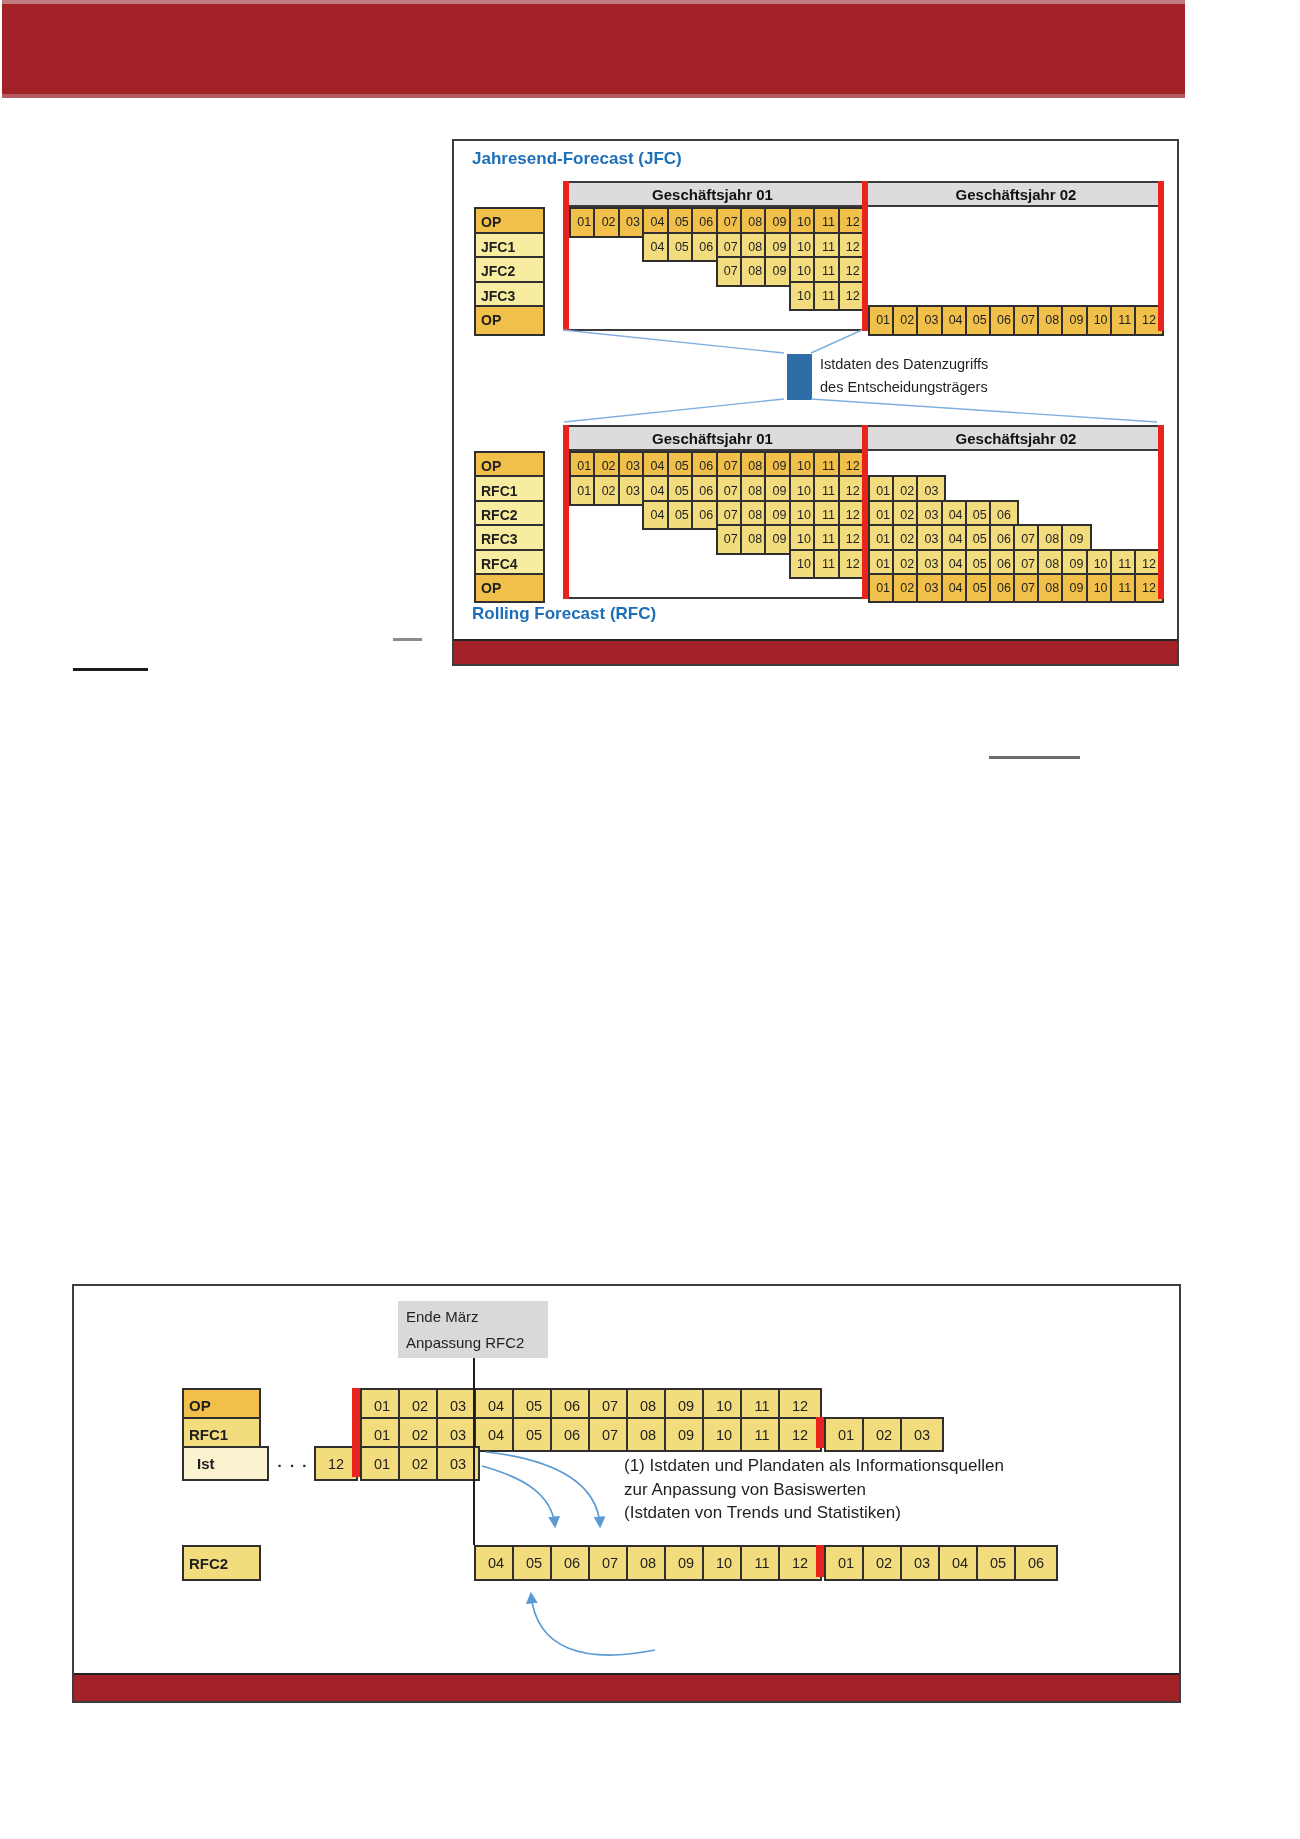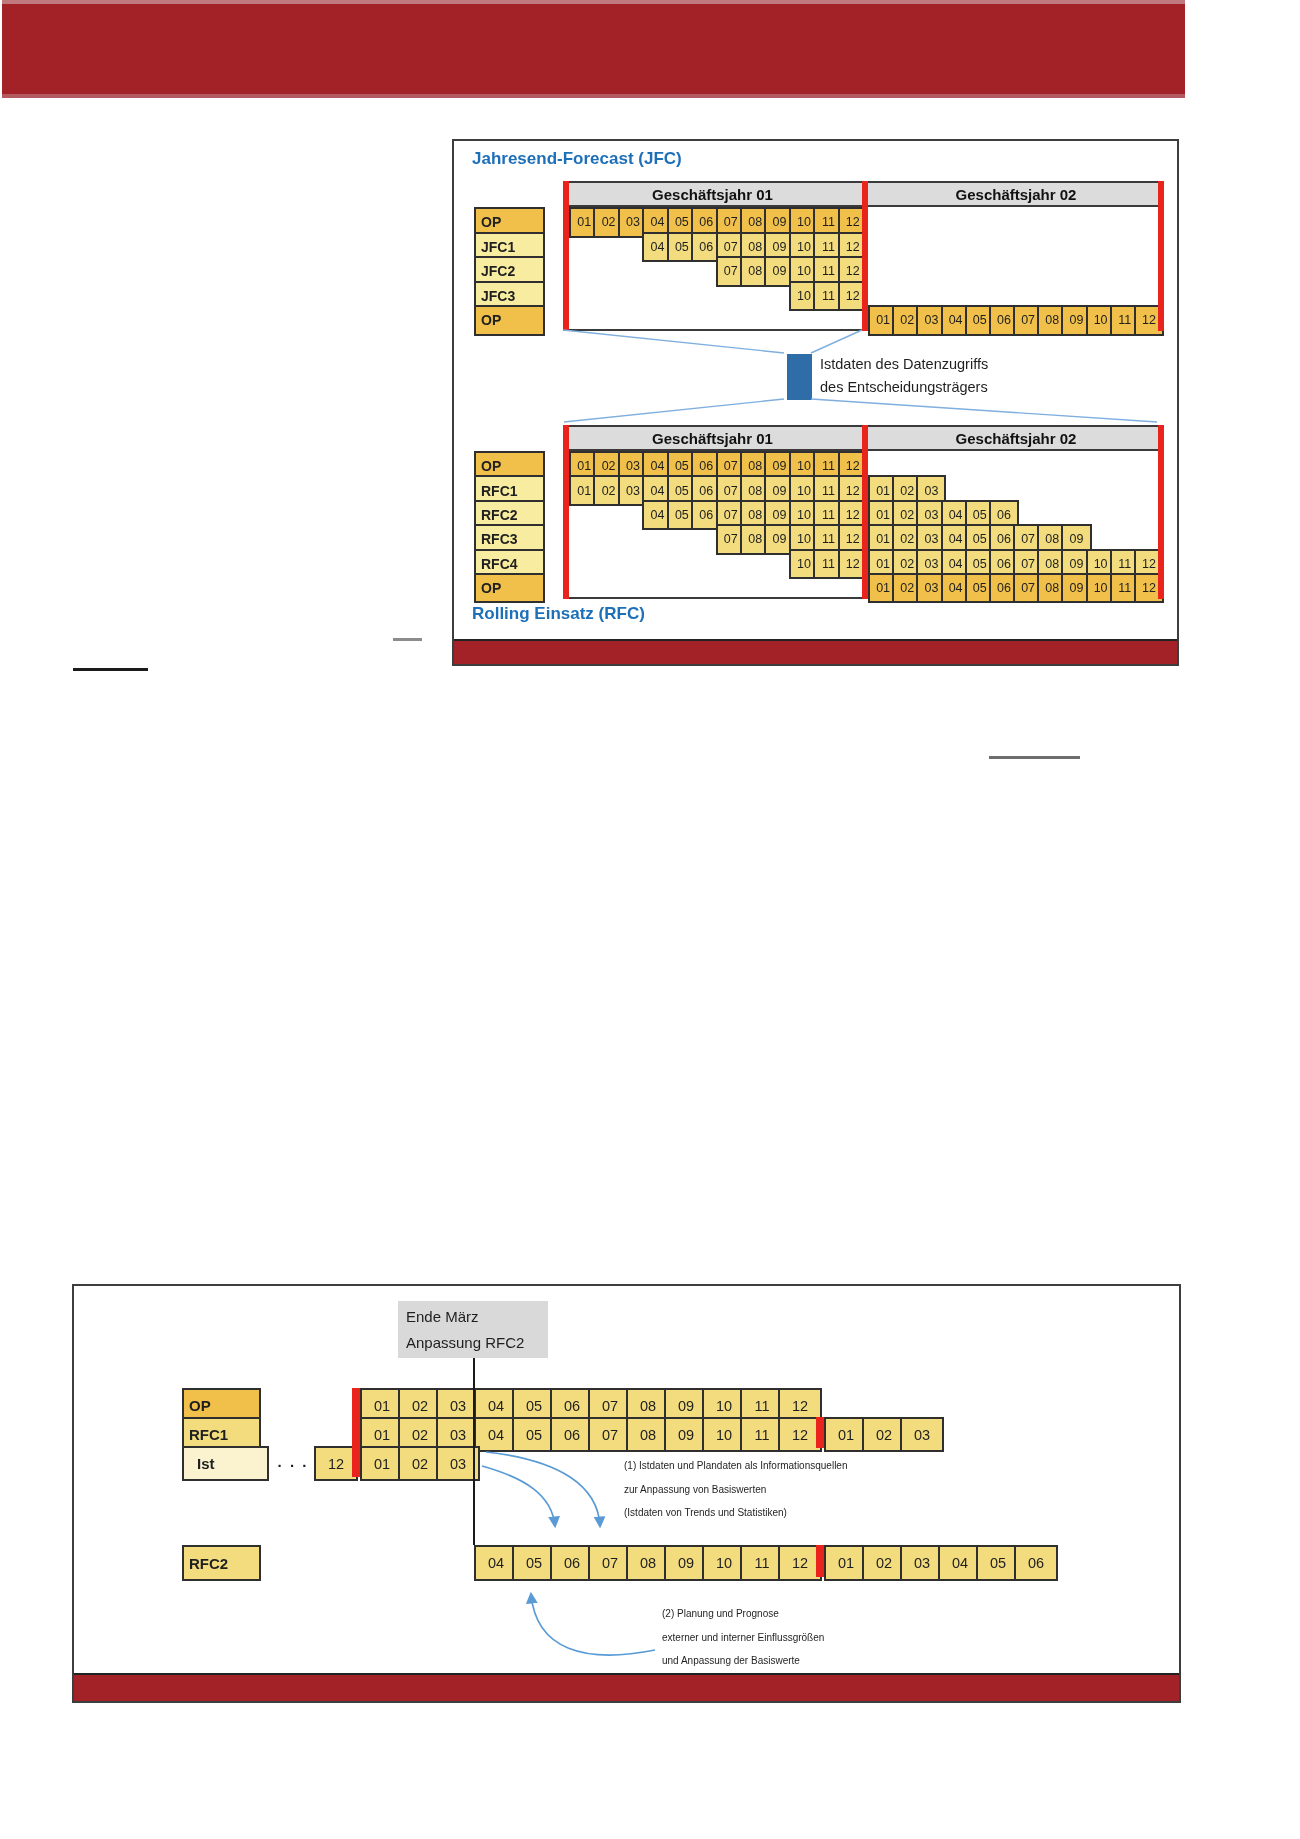--- a/index.html
+++ b/index.html
@@ -42,21 +42,21 @@
   .bg-ist{background:var(--label-ist);padding-left:13px;}
   
   #callout-rect{left:333px;top:213px;width:25px;height:46px;background:var(--callout-blue);}
   #callout-text{left:366px;top:212px;font-size:14.5px;line-height:23px;white-space:nowrap;}
   
   #event-box{left:324px;top:15px;width:150px;height:57px;background:var(--event-gray);
              font-size:15px;line-height:26px;padding:3px 0 0 8px;}
   #event-vline{left:399px;top:72px;width:2px;height:187px;background:#1a1a1a;z-index:5;}
   #ist-dots{left:202px;top:160px;width:34px;height:31px;display:flex;align-items:center;
             justify-content:center;font-weight:bold;font-size:15px;letter-spacing:2px;}
-  .note{position:absolute;font-size:10px;line-height:23.5px;white-space:nowrap;}
+  .note{position:absolute;font-size:17px;line-height:23.5px;white-space:nowrap;}
   #note1{left:550px;top:168px;}
   #note2{left:588px;top:316px;}
   
   #wires{position:absolute;left:0;top:0;width:1300px;height:1839px;pointer-events:none;z-index:7;}
   .conn{stroke:var(--connector-blue);stroke-width:1.4;fill:none;}
   .arrow{stroke:var(--arrow-blue);stroke-width:1.7;fill:none;}
   #arrowhead path{fill:var(--arrow-blue);}
 </style>
 </head>
 <body>
@@ -228,21 +228,21 @@
         <div class="cell f1 bg-op" style="left: 510.68px; top: 432px; width: 26.17px; height: 26.4px;">05</div>
         <div class="cell f1 bg-op" style="left: 534.85px; top: 432px; width: 26.17px; height: 26.4px;">06</div>
         <div class="cell f1 bg-op" style="left: 559.02px; top: 432px; width: 26.17px; height: 26.4px;">07</div>
         <div class="cell f1 bg-op" style="left: 583.19px; top: 432px; width: 26.17px; height: 26.4px;">08</div>
         <div class="cell f1 bg-op" style="left: 607.36px; top: 432px; width: 26.17px; height: 26.4px;">09</div>
         <div class="cell f1 bg-op" style="left: 631.53px; top: 432px; width: 26.17px; height: 26.4px;">10</div>
         <div class="cell f1 bg-op" style="left: 655.7px; top: 432px; width: 26.17px; height: 26.4px;">11</div>
         <div class="cell f1 bg-op" style="left: 679.87px; top: 432px; width: 26.17px; height: 26.4px;">12</div>
       </div>
 
-    <div class="figtitle" style="left:18px;top:463px;">Rolling Einsatz (RFC)</div>
+    <div class="figtitle" style="left:18px;top:463px;">Rolling Forecast (RFC)</div>
 
     <div class="figfoot"></div>
   </div>
 
   <div id="fig2" class="abs figbox">
     <div id="event-box" class="abs">
       <div>Ende März</div>
       <div>Anpassung RFC2</div>
     </div>
     <div id="event-vline" class="abs"></div>
@@ -302,25 +302,20 @@
         <div class="cell f2 bg-plan" style="left: 902px; top: 259px; width: 40px; height: 32px;">05</div>
         <div class="cell f2 bg-plan" style="left: 940px; top: 259px; width: 40px; height: 32px;">06</div>
       </div>
     <div id="ist-dots" class="abs">. . .</div>
 
     <div id="note1" class="note">
       <div>(1) Istdaten und Plandaten als Informationsquellen</div>
       <div>zur Anpassung von Basiswerten</div>
       <div>(Istdaten von Trends und Statistiken)</div>
     </div>
-    <div id="note2" class="note">
-      <div>(2) Planung und Prognose</div>
-      <div>externer und interner Einflussgrößen</div>
-      <div>und Anpassung der Basiswerte</div>
-    </div>
 
     <div class="figfoot"></div>
   </div>
 
   <svg id="wires">
     <defs>
       <marker id="arrowhead" viewBox="0 0 10 10" refX="8" refY="5" markerWidth="7" markerHeight="7" orient="auto-start-reverse">
         <path d="M0,0 L10,5 L0,10 z"></path>
       </marker>
     </defs>

